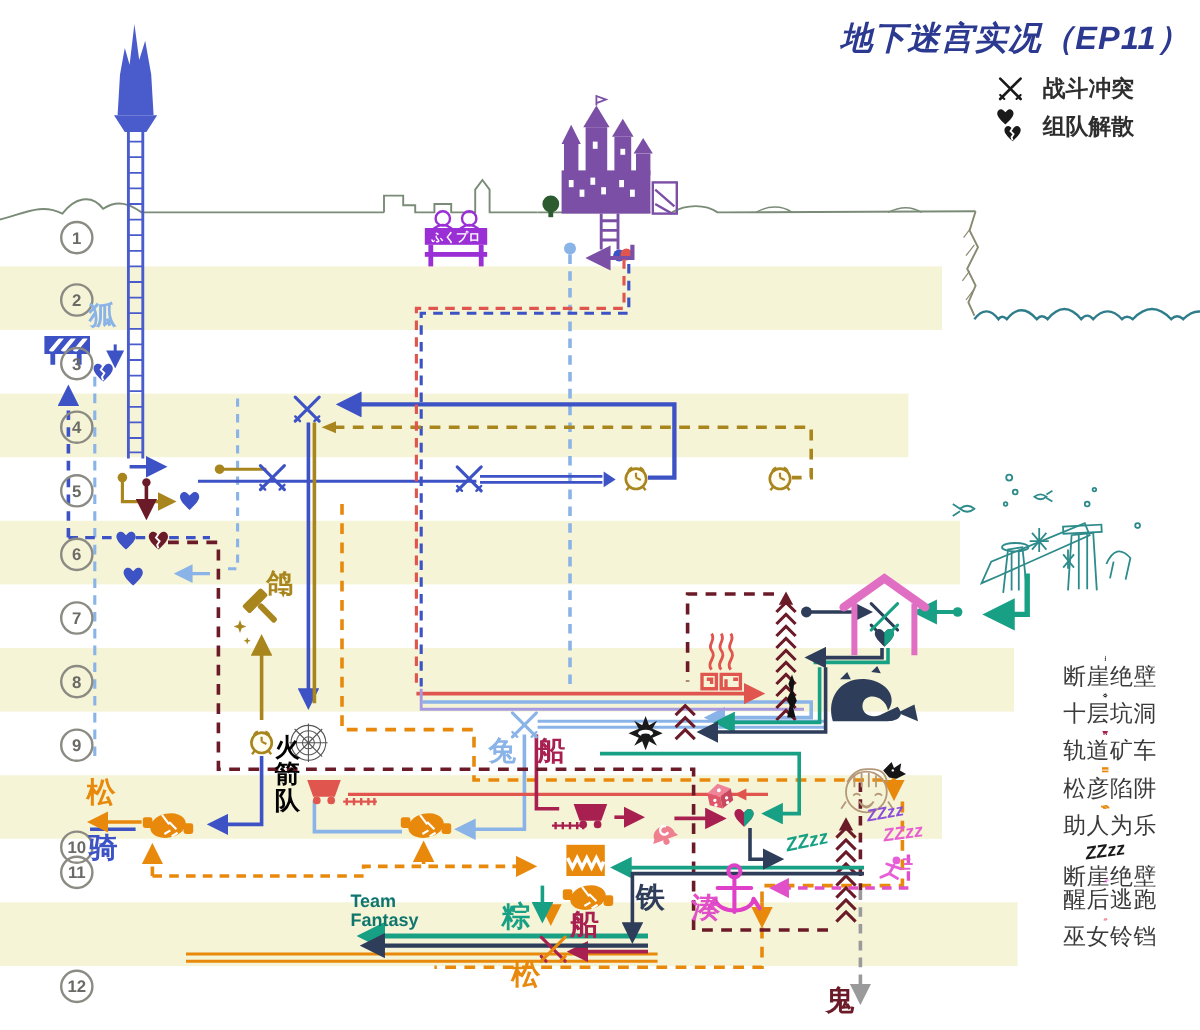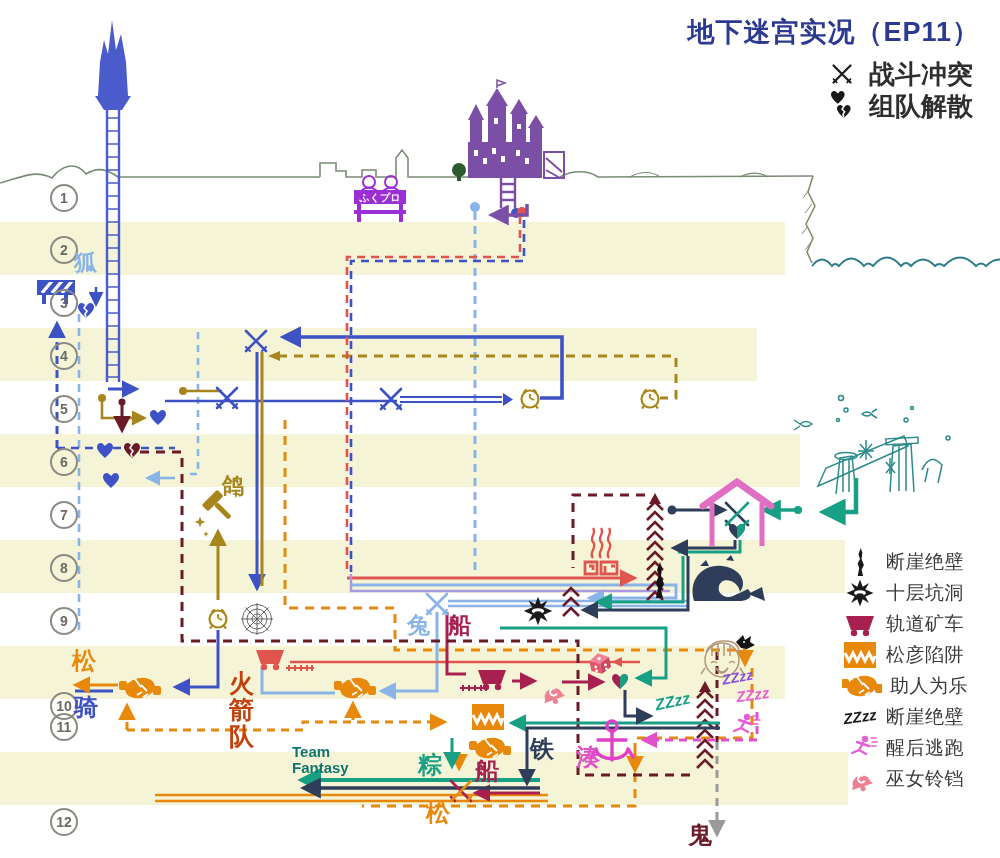--- a/index.html
+++ b/index.html
@@ -2,26 +2,26 @@
 <html><head>
 <meta charset="utf-8">
 <style>
   html,body{margin:0;padding:0;background:#fff;font-family:"Liberation Sans",sans-serif;}
   #stage{position:relative;width:1000px;height:858px;overflow:hidden;background:#fff;}
   .band{position:absolute;left:0;background:#f6f4d6;}
   .floor{position:absolute;left:50px;width:24px;height:24px;border:2px solid #8b8b84;border-radius:50%;
          color:#6b6b66;font-size:14px;font-weight:bold;display:flex;align-items:center;justify-content:center;background:transparent;}
   #map{position:absolute;left:0;top:0;}
   .lbl{position:absolute;font-weight:bold;line-height:1.05;white-space:pre-line;}
-  .title{position:absolute;top:14px;right:20px;font-size:27px;font-weight:bold;color:#2b3990;letter-spacing:1px;}
+  .title{position:absolute;top:14px;right:8px;font-size:27px;font-weight:bold;color:#2b3990;letter-spacing:1px;font-style:italic;}
   .toplegend{position:absolute;right:10px;top:58px;width:165px;}
   .toplegend .row{display:flex;align-items:center;height:32px;}
-  .toplegend .txt{font-size:26px;color:#2e2e2e;font-weight:bold;margin-left:10px;}
+  .toplegend .txt{font-size:19px;color:#2e2e2e;font-weight:bold;margin-left:10px;}
   .legend{position:absolute;left:842px;top:546px;width:158px;}
-  .legend .row{display:flex;align-items:center;height:31px;}
+  .legend .row{display:flex;align-items:center;height:31px;flex-direction:column;}
   .legend .txt{font-size:19px;color:#3a3a3a;margin-left:8px;letter-spacing:0.5px;}
   .zztext{font-style:italic;font-weight:bold;}
   .vert{width:26px;}
 </style>
 </head>
 <body>
 
 <div id="stage">
 
   <div class="band" style="top:222px;height:53px;width:785px;"></div>
@@ -541,21 +541,21 @@
           <use href="#bell" transform="rotate(-18)" color="#ee8090"></use>
         </svg>
       <span class="txt">巫女铃铛</span>
     </div>
   </div>
 
   <div class="lbl" style="left:74px;top:250px;font-size:23px;color:#8ab4e8;">狐</div>
   <div class="lbl" style="left:222px;top:474px;font-size:22px;color:#a8861d;">鸽</div>
   <div class="lbl" style="left:407px;top:613px;font-size:23px;color:#8ab4e8;">兔</div>
   <div class="lbl" style="left:448px;top:613px;font-size:23px;color:#a82050;">船</div>
-  <div class="lbl vert" style="left:229px;top:670px;font-size:25px;color:#c2410c;">火箭队</div>
+  <div class="lbl vert" style="left:229px;top:613px;font-size:21px;color:#000000;">火箭队</div>
   <div class="lbl" style="left:72px;top:648px;font-size:24px;color:#e8890c;">松</div>
   <div class="lbl" style="left:74px;top:694px;font-size:24px;color:#3d52c4;">骑</div>
   <div class="lbl" style="left:292px;top:744px;font-size:15px;width:72px;color:#0f766e;font-weight:bold;">Team Fantasy</div>
   <div class="lbl" style="left:418px;top:752px;font-size:24px;color:#18a085;">粽</div>
   <div class="lbl" style="left:475px;top:758px;font-size:24px;color:#a82050;">船</div>
   <div class="lbl" style="left:530px;top:736px;font-size:24px;color:#2e3d59;">铁</div>
   <div class="lbl" style="left:576px;top:744px;font-size:24px;color:#e050c8;">湊</div>
   <div class="lbl" style="left:426px;top:800px;font-size:24px;color:#e8890c;">松</div>
   <div class="lbl" style="left:688px;top:822px;font-size:24px;color:#6b1a28;">鬼</div>
   <div class="lbl zztext" style="left:655px;top:694px;font-size:16px;color:#18a085;transform:rotate(-12deg);">ZZzz</div>

